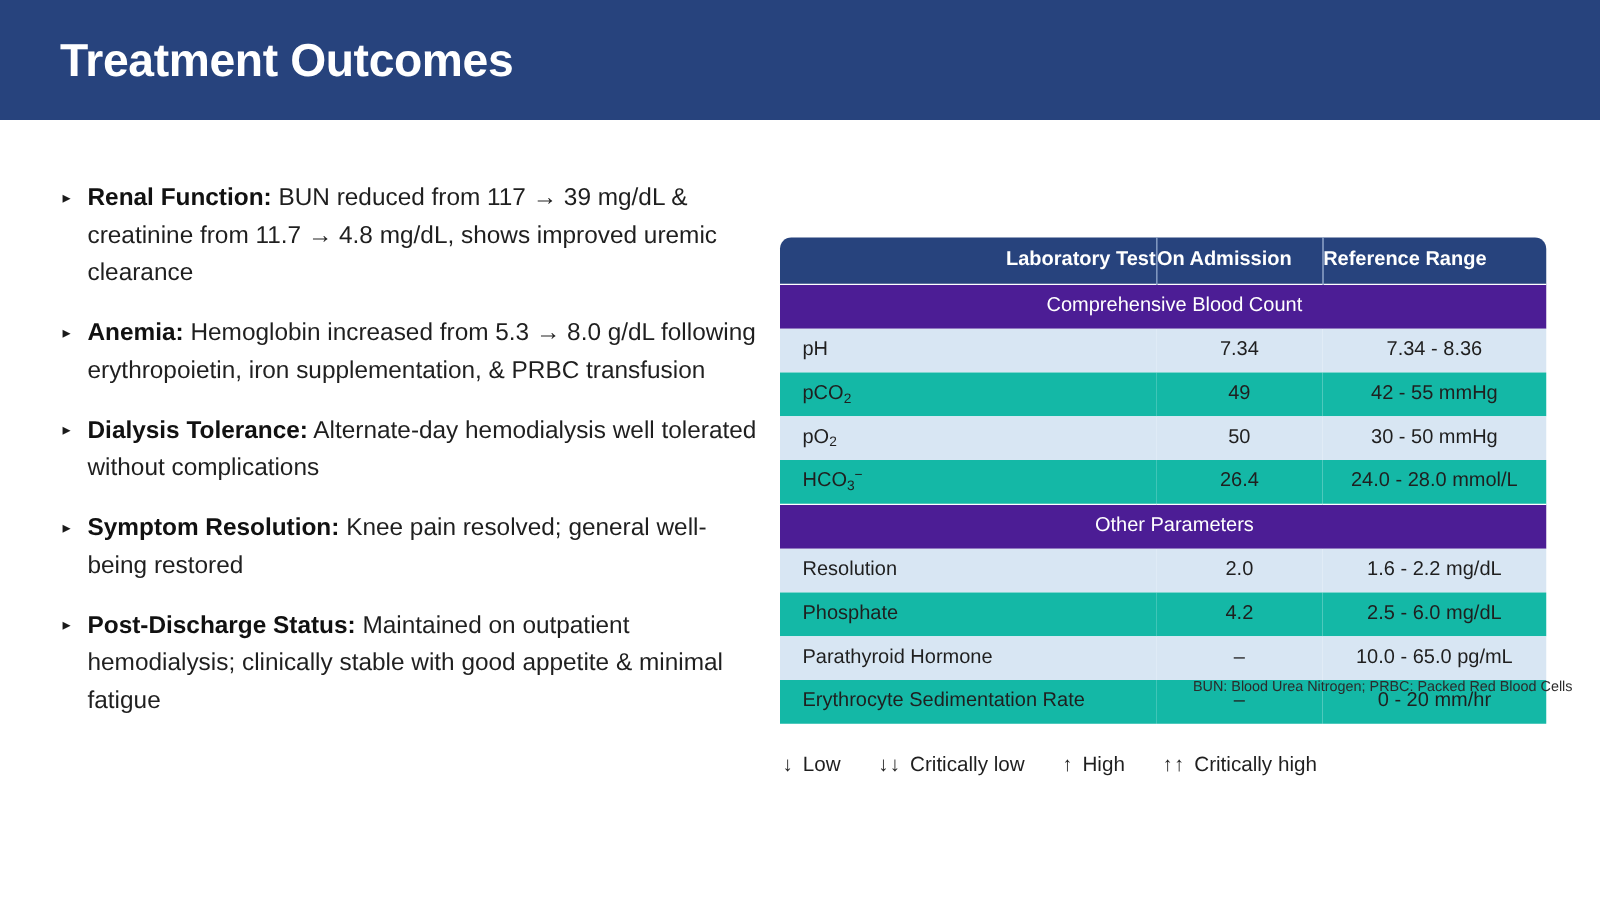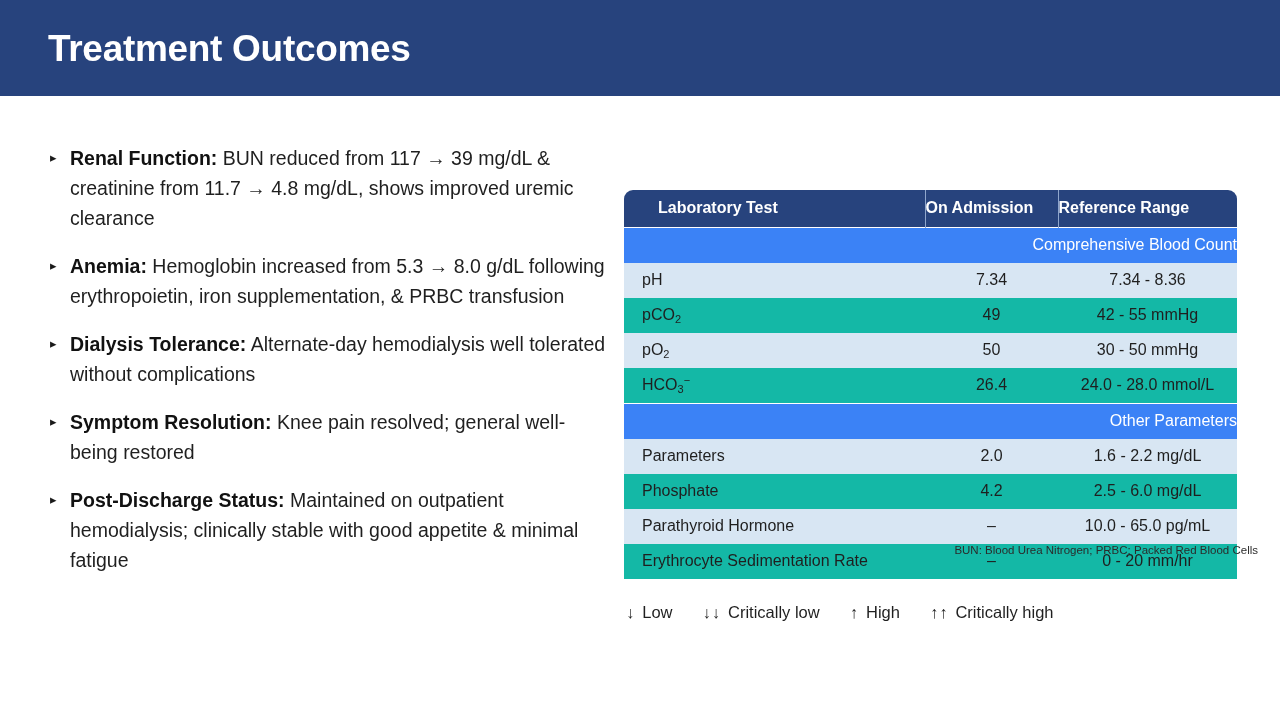--- a/index.html
+++ b/index.html
@@ -94,33 +94,33 @@
     color: #ffffff;
     font-size: 16px;
     font-weight: bold;
     padding: 9px 0 10px 0;
     text-align: left;
     vertical-align: middle;
     border-right: 1px solid #8fa6cc;
   }
   tr.head th:last-child { border-right: none; }
   tr.head th.left {
-    text-align: left;
+    text-align: right;
     padding-left: 34px;
   }
   tr.head th.tl { border-top-left-radius: 9px; }
   tr.head th.tr { border-top-right-radius: 9px; }
 
   tr.section td {
-    background: #3b82f6;
+    background: #4c1d95;
     color: #ffffff;
     font-size: 16px;
     font-weight: normal;
     padding: 8px 0 9px 18px;
-    text-align: right;
+    text-align: center;
     border-top: 1px solid #ffffff;
   }
 
   tr.data td {
     font-size: 16px;
     padding: 8px 0 9px 0;
     color: #1f1f1f;
     vertical-align: middle;
   }
   tr.data td.name {
@@ -243,21 +243,21 @@
         <tr class="data plain">
           <td class="name">HCO<sub>3</sub><sup>−</sup></td>
           <td class="val">26.4</td>
           <td class="ref">24.0 - 28.0 mmol/L</td>
         </tr>
 
         <tr class="section">
           <td colspan="3">Other Parameters</td>
         </tr>
         <tr class="data alt">
-          <td class="name">Parameters</td>
+          <td class="name">Resolution</td>
           <td class="val">2.0</td>
           <td class="ref">1.6 - 2.2 mg/dL</td>
         </tr>
         <tr class="data plain">
           <td class="name">Phosphate</td>
           <td class="val">4.2</td>
           <td class="ref">2.5 - 6.0 mg/dL</td>
         </tr>
         <tr class="data alt">
           <td class="name">Parathyroid Hormone</td>

